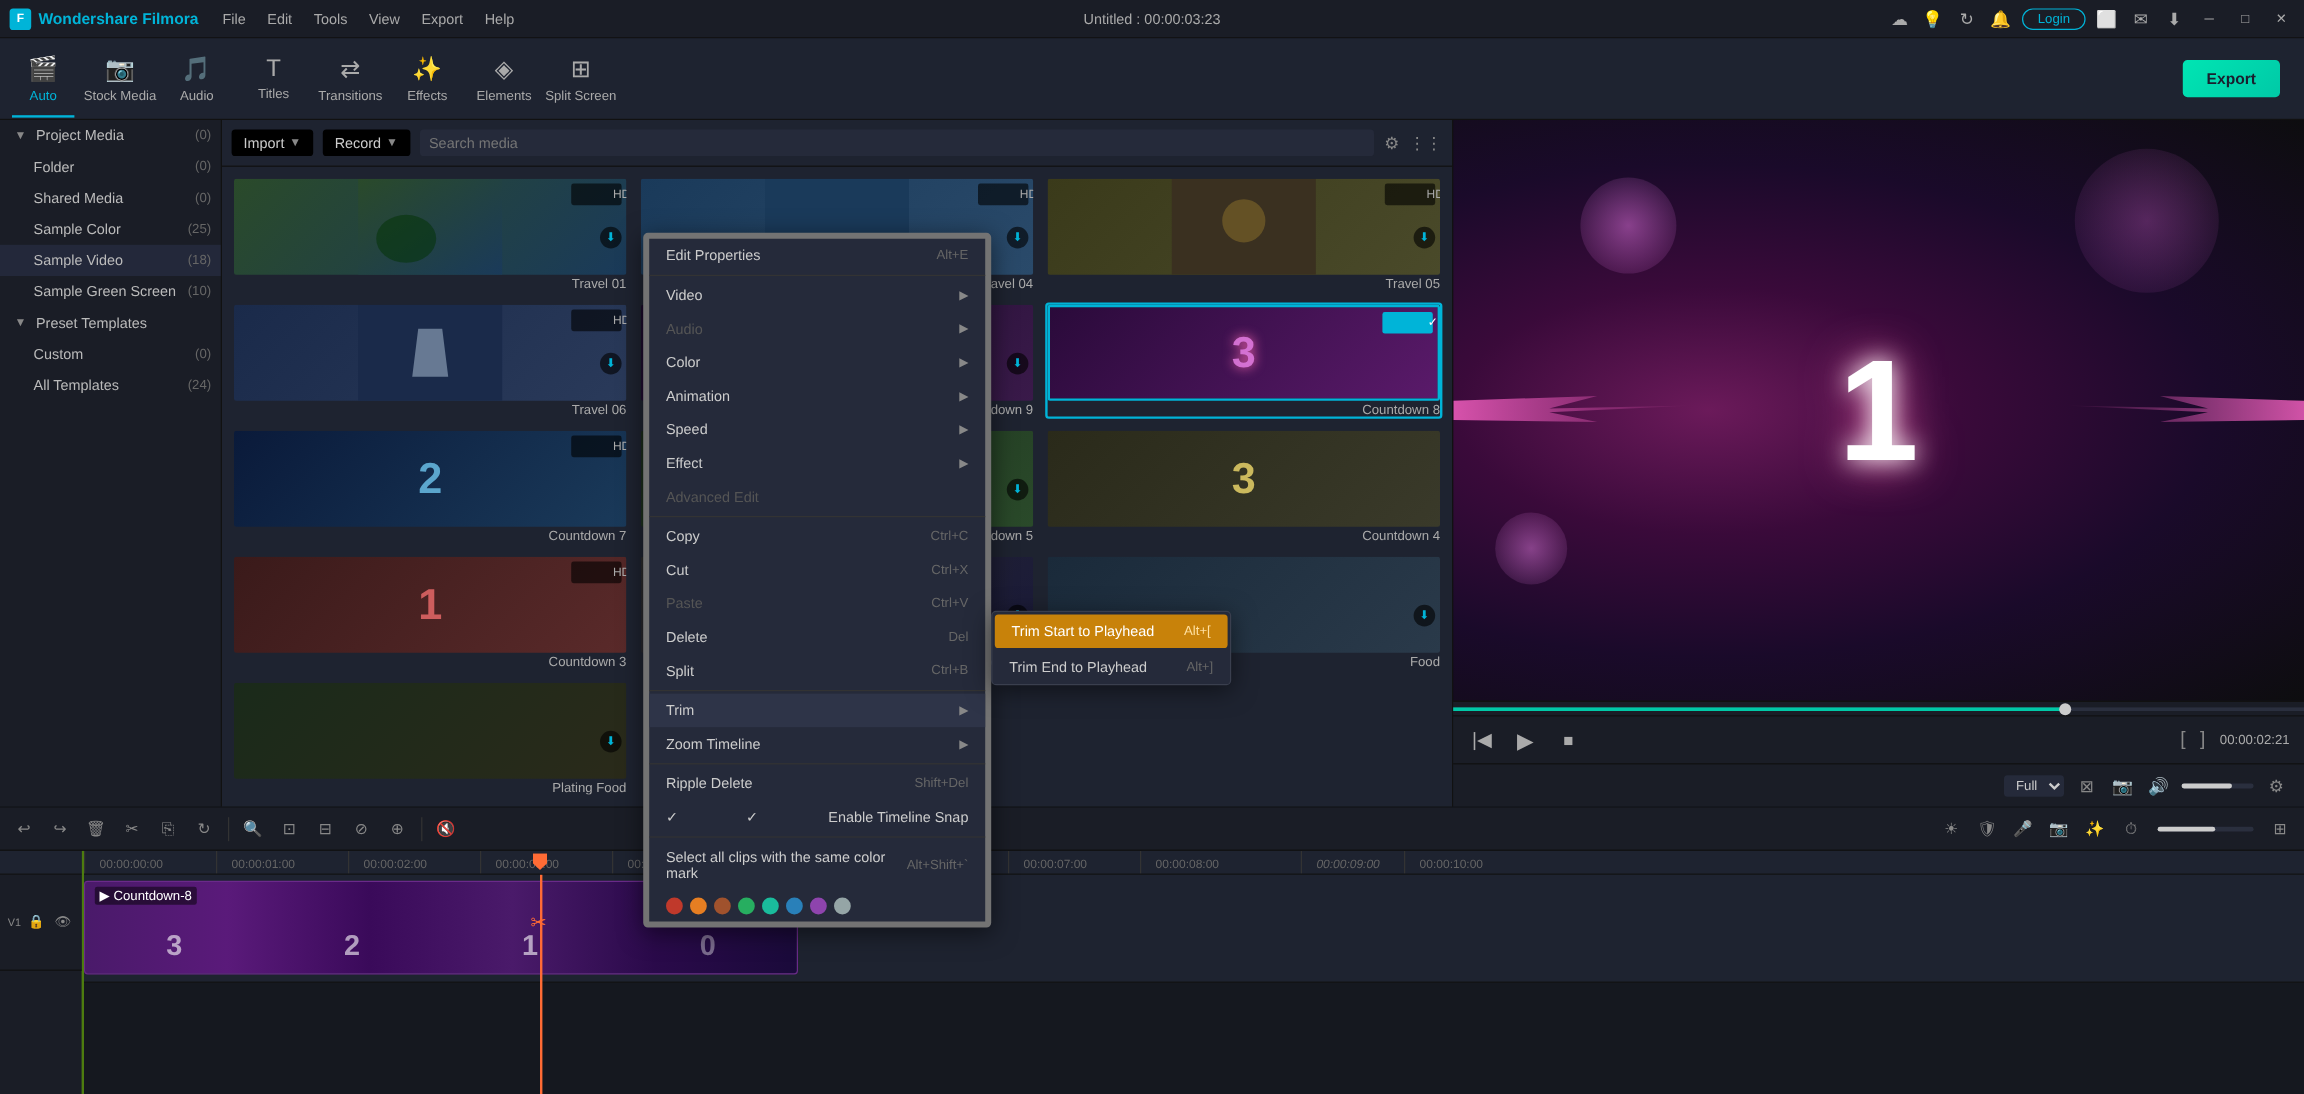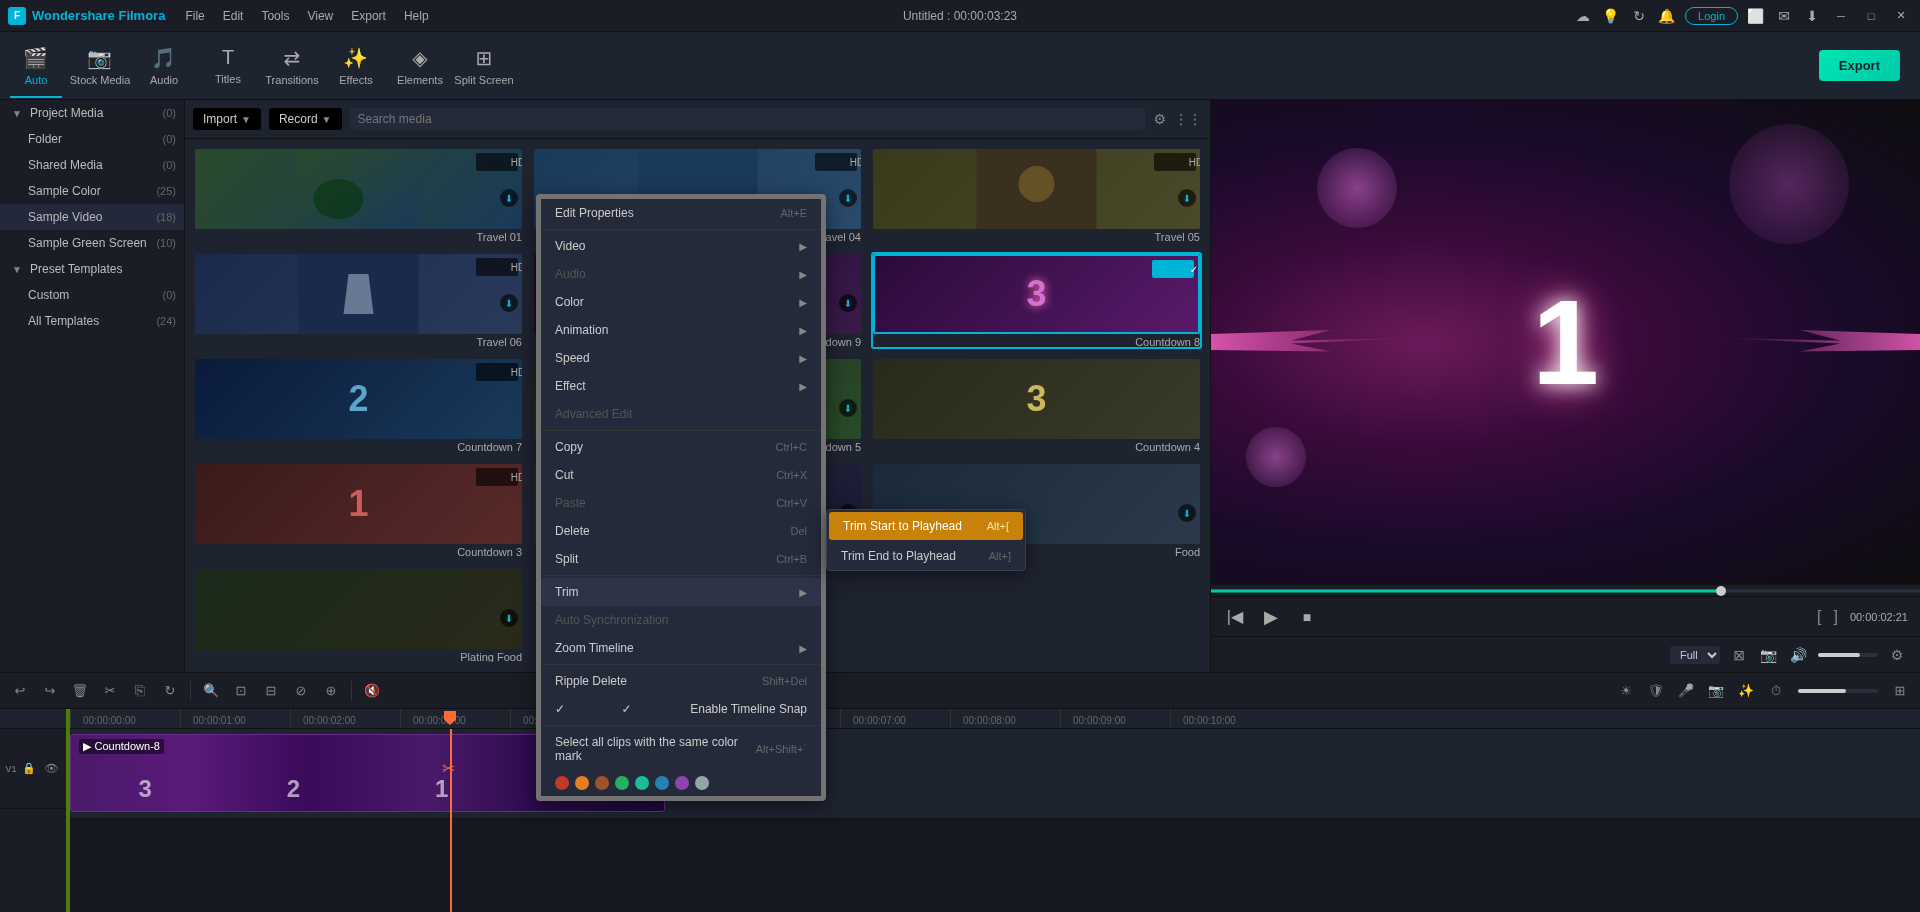--- a/index.html
+++ b/index.html
@@ -68,21 +68,21 @@
     #preview-bottom { height: 36px; background: #1a1d26; display: flex; align-items: center; padding: 0 12px; gap: 8px; border-top: 1px solid #111; justify-content: flex-end; }
     .preview-tool { color: #888; cursor: pointer; font-size: 14px; width: 22px; height: 22px; display: flex; align-items: center; justify-content: center; }
     #zoom-select { background: #252a3a; border: none; color: #ccc; padding: 2px 6px; border-radius: 3px; font-size: 11px; }
 
     
     #timeline-area { height: 240px; background: #15181f; border-top: 1px solid #111; display: flex; flex-direction: column; }
     #timeline-toolbar { height: 36px; background: #1a1d26; display: flex; align-items: center; padding: 0 8px; gap: 6px; border-bottom: 1px solid #111; }
     .tl-btn { width: 24px; height: 24px; display: flex; align-items: center; justify-content: center; color: #888; cursor: pointer; border-radius: 3px; font-size: 13px; }
     .tl-separator { width: 1px; height: 20px; background: #333; margin: 0 2px; }
     #timeline-content { flex: 1; display: flex; overflow: hidden; }
-    #timeline-tracks-left { width: 70px; background: #1a1d26; border-right: 4px solid #4d7c0f; }
+    #timeline-tracks-left { width: 70px; background: #1a1d26; border-right: 2px solid #4d7c0f; }
     #timeline-main { flex: 1; overflow-x: auto; position: relative; }
     #timeline-ruler { height: 20px; background: #1e2330; border-bottom: 1px solid #111; display: flex; align-items: center; padding: 0 0 0 0; position: relative; overflow: hidden; }
     .ruler-mark { position: absolute; top: 0; height: 100%; display: flex; align-items: flex-end; padding-bottom: 2px; color: #666; font-size: 10px; border-left: 1px solid #333; padding-left: 12px; }
     #timeline-tracks { position: relative; height: calc(100% - 20px); }
     #playhead-line { position: absolute; top: 0; left: 450px; width: 2px; height: 100%; background: #ff6b35; z-index: 10; }
     #playhead-top { position: absolute; top: -20px; left: 442px; width: 18px; height: 18px; background: #ff6b35; clip-path: polygon(0 0, 100% 0, 100% 60%, 50% 100%, 0 60%); z-index: 11; }
     #scissors-icon { position: absolute; top: 100px; left: 442px; color: #ff6b35; z-index: 12; font-size: 16px; }
     .track-row { height: 90px; background: #1e2330; border-bottom: 1px solid #111; position: relative; }
     #video-clip { position: absolute; left: 0; top: 5px; width: 595px; height: 78px; background: linear-gradient(90deg, #4a1a6a, #5a1a7a, #3a0a5a, #4a1a6a, #2a0a4a, #1a0a3a); border-radius: 3px; overflow: hidden; border: 1px solid #6a2a8a; }
     #clip-label { position: absolute; top: 4px; left: 8px; color: #fff; font-size: 11px; background: rgba(0,0,0,0.5); padding: 1px 4px; border-radius: 2px; }
@@ -480,21 +480,21 @@
           </div>
         <div class="ruler-mark" style="left:660px;">
             <span>00:00:06:00</span>
           </div>
         <div class="ruler-mark" style="left:770px;">
             <span>00:00:07:00</span>
           </div>
         <div class="ruler-mark" style="left:880px;">
             <span>00:00:08:00</span>
           </div>
-        <div class="ruler-mark" style="left:990px;">
+        <div class="ruler-mark" style="left:1014px;font-style:italic;">
             <span>00:00:09:00</span>
           </div>
         <div class="ruler-mark" style="left:1100px;">
             <span>00:00:10:00</span>
           </div>
 
         <div id="playhead-top" style="position:absolute;top:2px;left:374px;width:12px;height:14px;background:#ff6b35;clip-path:polygon(0 0,100% 0,100% 60%,50% 100%,0 60%);z-index:11;"></div>
       </div>
       <div id="timeline-tracks">
 
@@ -569,23 +569,20 @@
   </div>
   <div class="ctx-item">
     <span>Split</span>
     <span class="shortcut">Ctrl+B</span>
   </div>
   <div class="ctx-separator"></div>
   <div class="ctx-item" style="background:#2e3448;">
     <span>Trim</span>
     <span class="arrow">▶</span>
   </div>
-  <div class="ctx-item disabled">
-    <span>Auto Synchronization</span>
-  </div>
   <div class="ctx-item">
     <span>Zoom Timeline</span>
     <span class="arrow">▶</span>
   </div>
   <div class="ctx-separator"></div>
   <div class="ctx-item">
     <span>Ripple Delete</span>
     <span class="shortcut">Shift+Del</span>
   </div>
   <div class="ctx-item checked">

